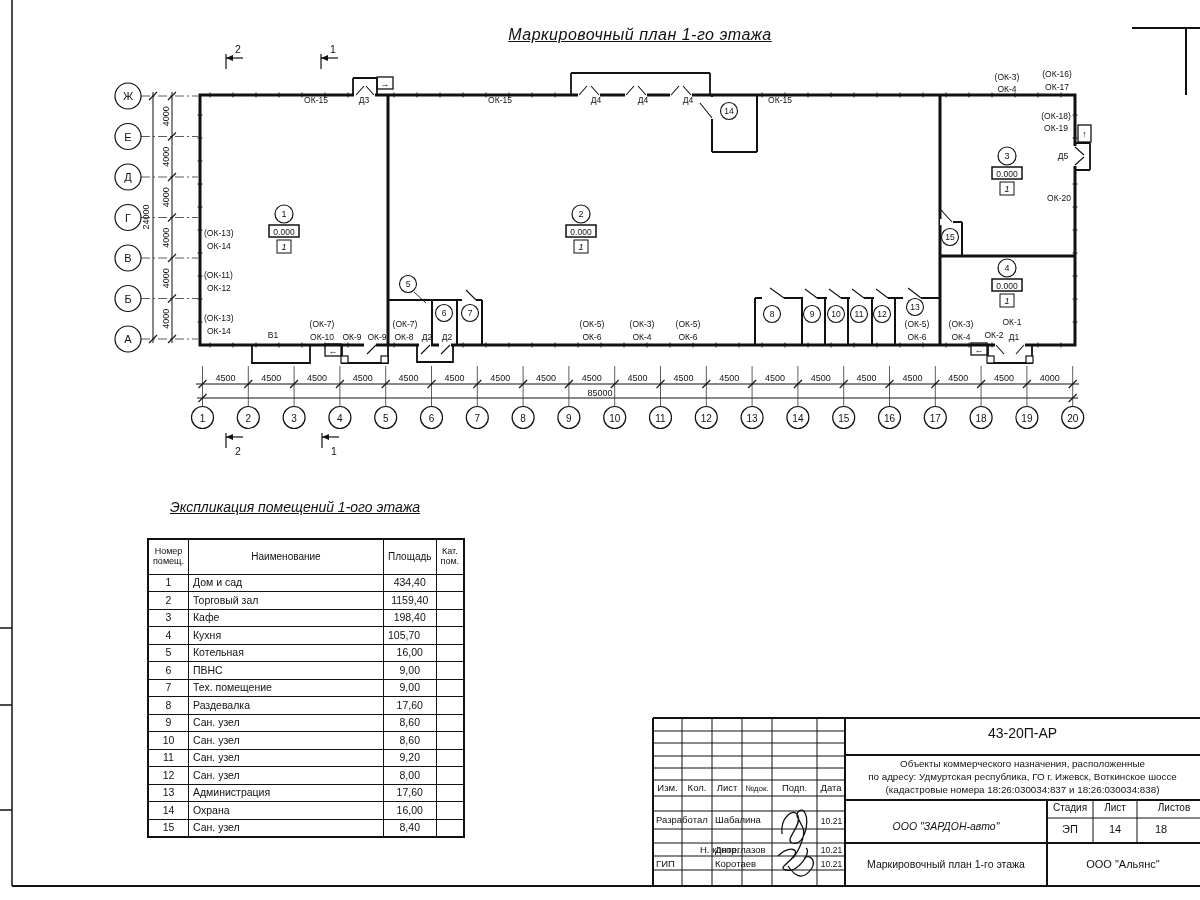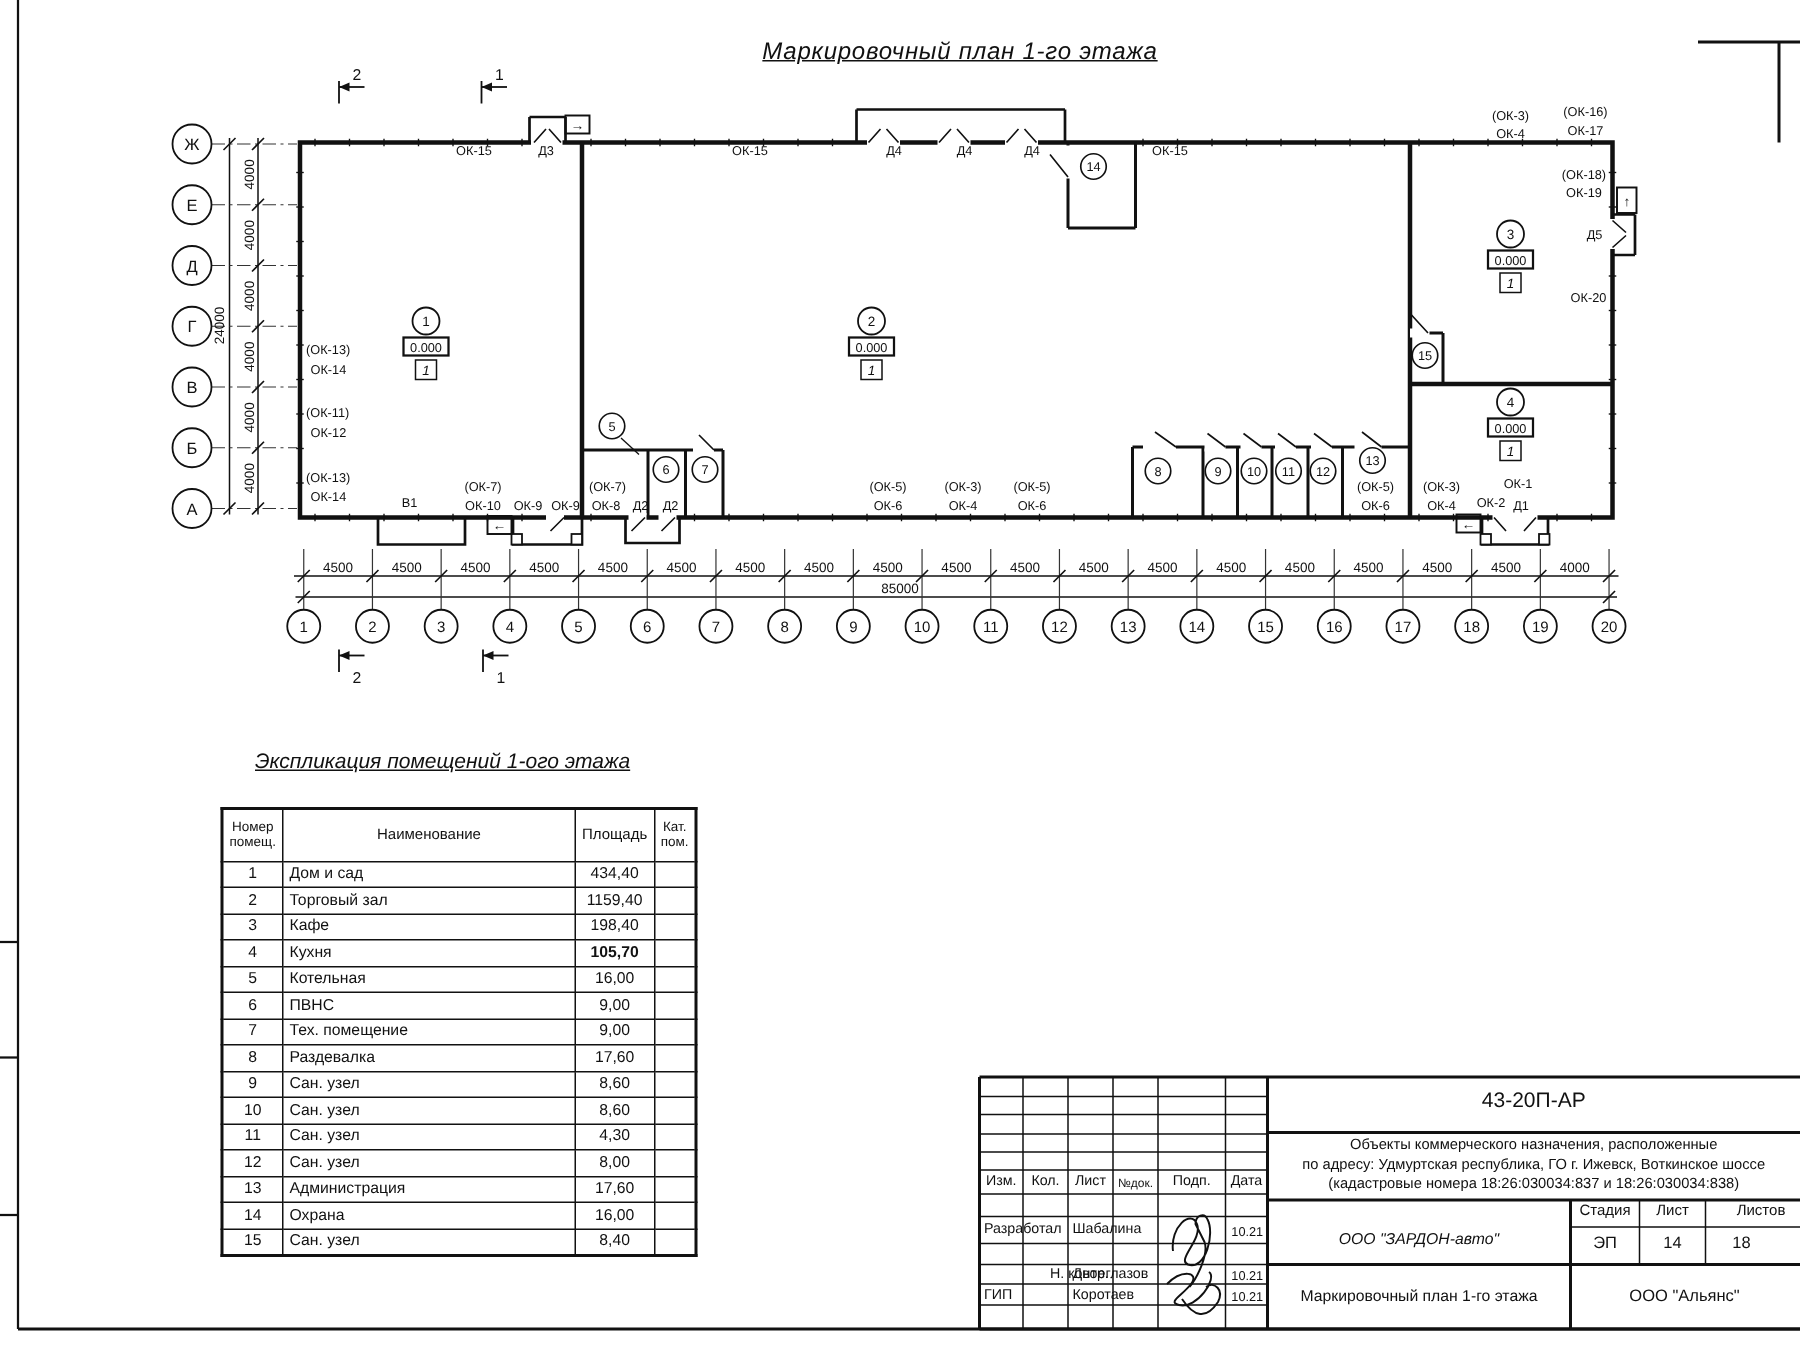--- a/index.html
+++ b/index.html
@@ -498,21 +498,21 @@
         </tr>
         <tr style="height: 17.5px;">
           <td style="text-align: center;">3</td>
           <td style="text-align: left;">Кафе</td>
           <td style="text-align: center;">198,40</td>
           <td style="text-align: center;"></td>
         </tr>
         <tr style="height: 17.5px;">
           <td style="text-align: center;">4</td>
           <td style="text-align: left;">Кухня</td>
-          <td style="text-align: center; font-weight: bold;">105,70</td>
+          <td style="text-align: left;">105,70</td>
           <td style="text-align: center;"></td>
         </tr>
         <tr style="height: 17.5px;">
           <td style="text-align: center;">5</td>
           <td style="text-align: left;">Котельная</td>
           <td style="text-align: center;">16,00</td>
           <td style="text-align: center;"></td>
         </tr>
         <tr style="height: 17.5px;">
           <td style="text-align: center;">6</td>
@@ -540,21 +540,21 @@
         </tr>
         <tr style="height: 17.5px;">
           <td style="text-align: center;">10</td>
           <td style="text-align: left;">Сан. узел</td>
           <td style="text-align: center;">8,60</td>
           <td style="text-align: center;"></td>
         </tr>
         <tr style="height: 17.5px;">
           <td style="text-align: center;">11</td>
           <td style="text-align: left;">Сан. узел</td>
-          <td style="text-align: center;">4,30</td>
+          <td style="text-align: center;">9,20</td>
           <td style="text-align: center;"></td>
         </tr>
         <tr style="height: 17.5px;">
           <td style="text-align: center;">12</td>
           <td style="text-align: left;">Сан. узел</td>
           <td style="text-align: center;">8,00</td>
           <td style="text-align: center;"></td>
         </tr>
         <tr style="height: 17.5px;">
           <td style="text-align: center;">13</td>

